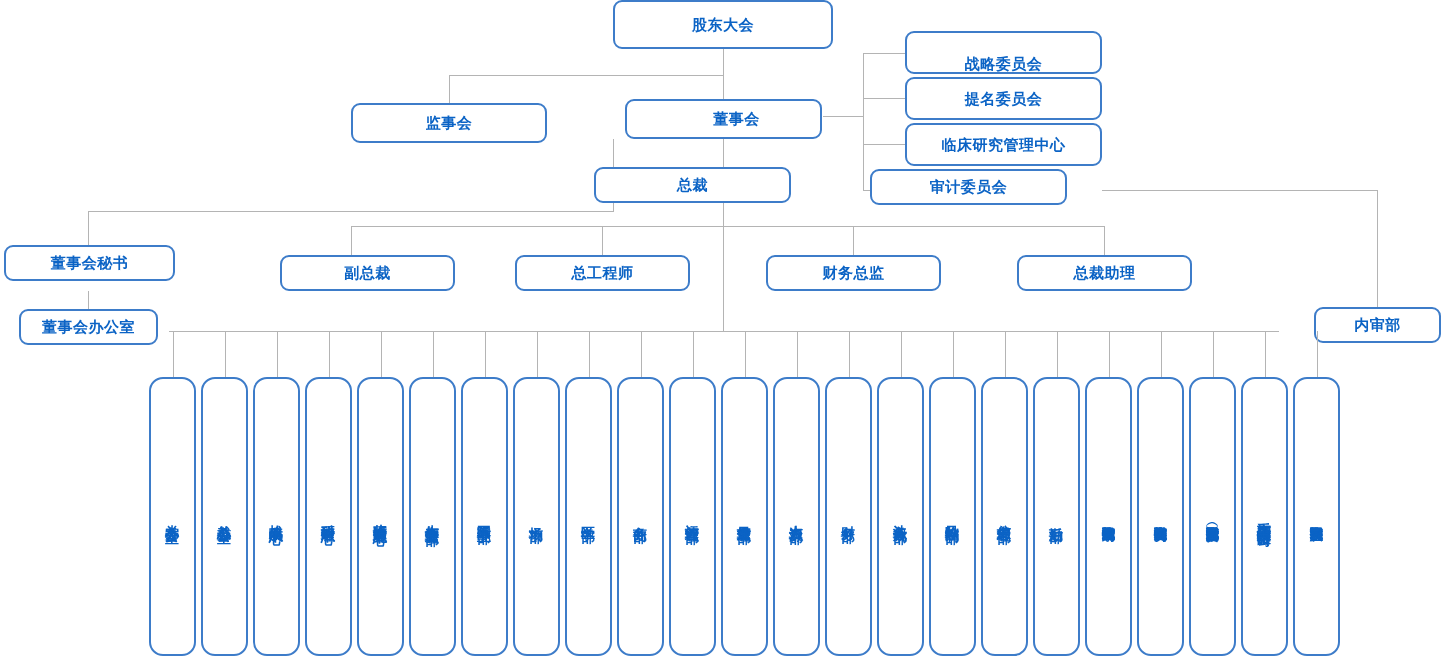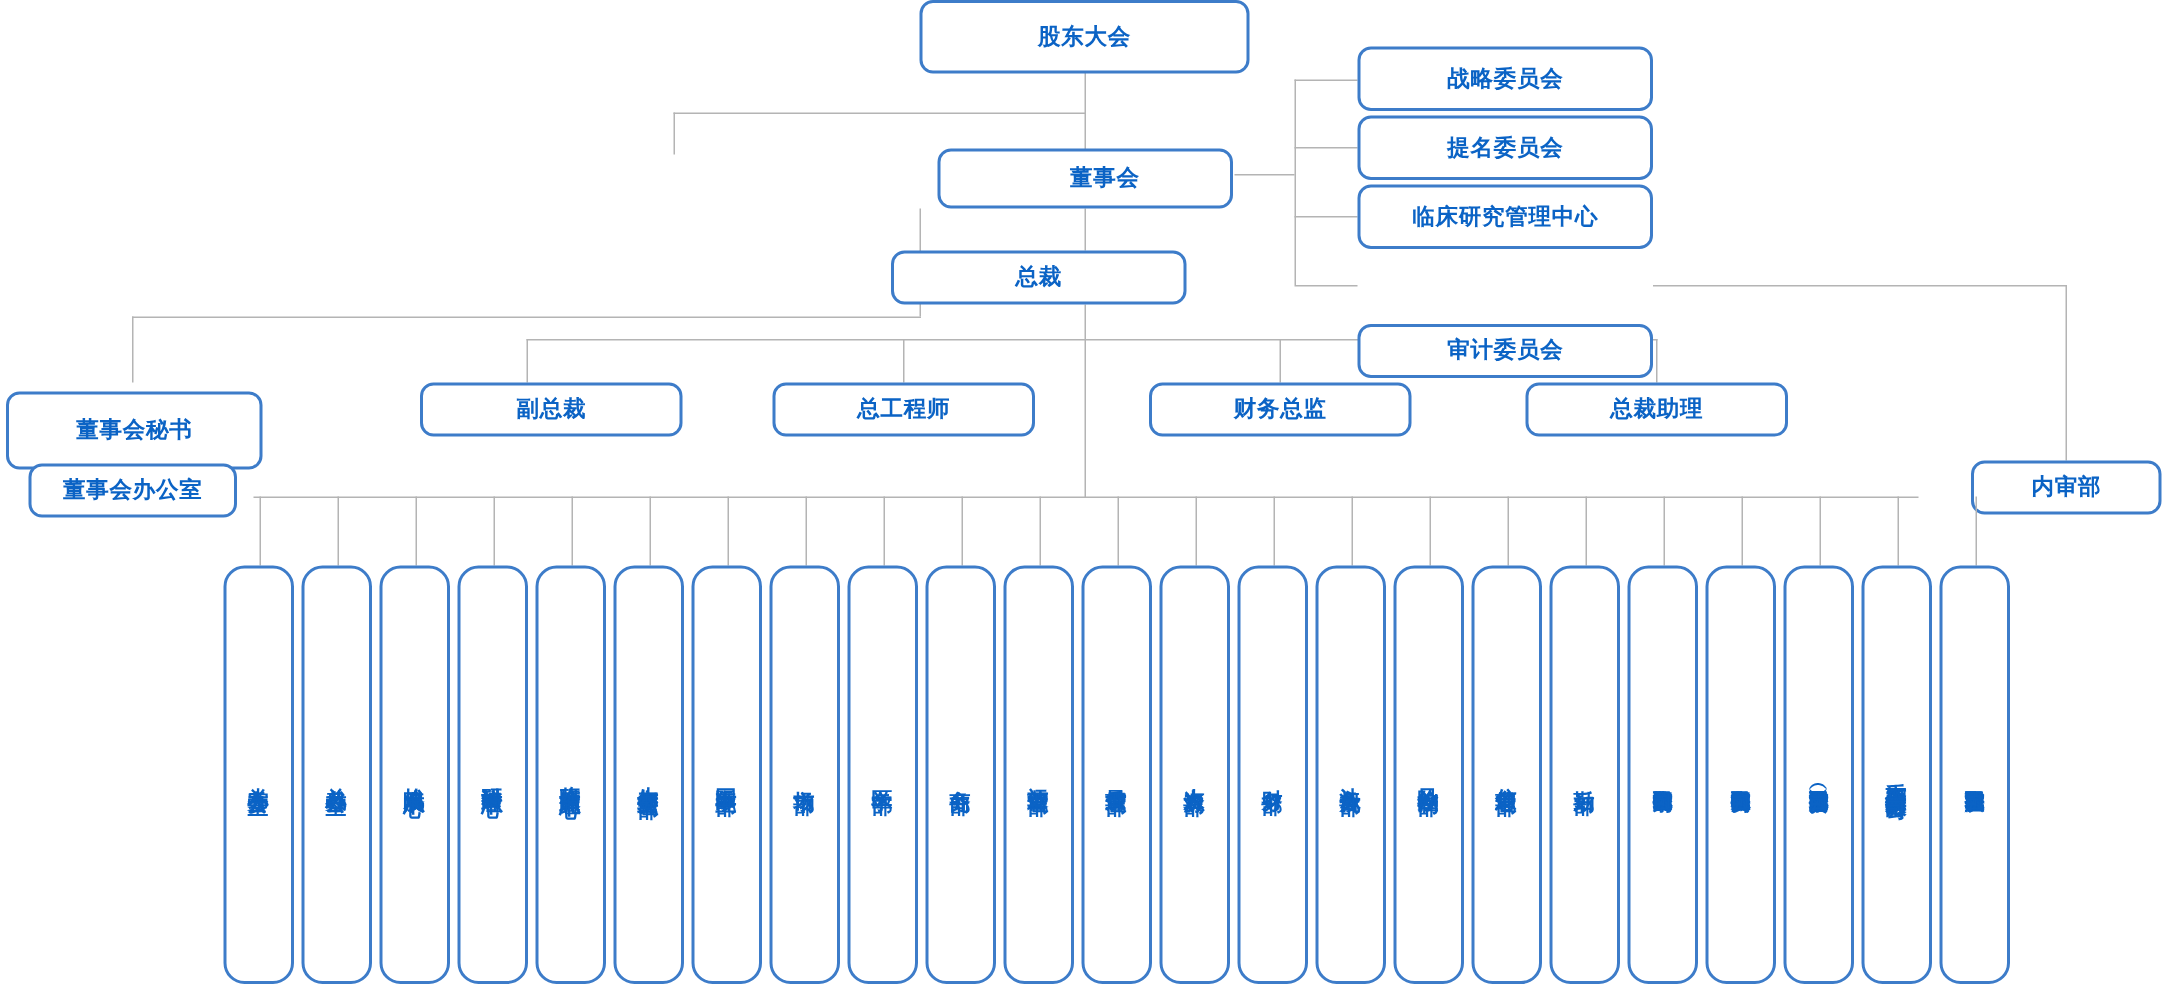--- a/index.html
+++ b/index.html
@@ -94,43 +94,46 @@
   <div class="line v" style="left:1104px; top:226px; height:29px;"></div>
 
   <div class="line v" style="left:88px; top:291px; height:18px;"></div>
 
   <div class="line h" style="left:169px; top:331px; width:1110px;"></div>
 
   <div class="node h-node" style="left:613px; top:0px; width:220px; height:49px;">
     <span>股东大会</span>
   </div>
 
+  <div class="node h-node" style="left:351px; top:103px; width:196px; height:40px;">
+    <span>监事会</span>
+  </div>
 
   <div class="node h-node" style="left:625px; top:99px; width:197px; height:40px;padding-left:26px;">
     <span>董事会</span>
   </div>
 
   <div class="node h-node" style="left:594px; top:167px; width:197px; height:36px;">
     <span>总裁</span>
   </div>
 
-  <div class="node h-node" style="left:905px; top:31px; width:197px; height:43px;">
+  <div class="node h-node" style="left:905px; top:31px; width:197px; height:43px;align-items:flex-end;">
     <span>战略委员会</span>
   </div>
   <div class="node h-node" style="left:905px; top:77px; width:197px; height:43px;">
     <span>提名委员会</span>
   </div>
   <div class="node h-node" style="left:905px; top:123px; width:197px; height:43px;">
     <span>临床研究管理中心</span>
   </div>
-  <div class="node h-node" style="left:905px; top:169px; width:197px; height:36px;margin-top:47px;">
+  <div class="node h-node" style="left:870px; top:169px; width:197px; height:36px;">
     <span>审计委员会</span>
   </div>
 
-  <div class="node h-node" style="left:4px; top:261px; width:171px; height:52px;align-items:center;">
+  <div class="node h-node" style="left:4px; top:245px; width:171px; height:36px;align-items:center;">
     <span>董事会秘书</span>
   </div>
   <div class="node h-node" style="left:280px; top:255px; width:175px; height:36px;">
     <span>副总裁</span>
   </div>
   <div class="node h-node" style="left:515px; top:255px; width:175px; height:36px;">
     <span>总工程师</span>
   </div>
   <div class="node h-node" style="left:766px; top:255px; width:175px; height:36px;">
     <span>财务总监</span>

